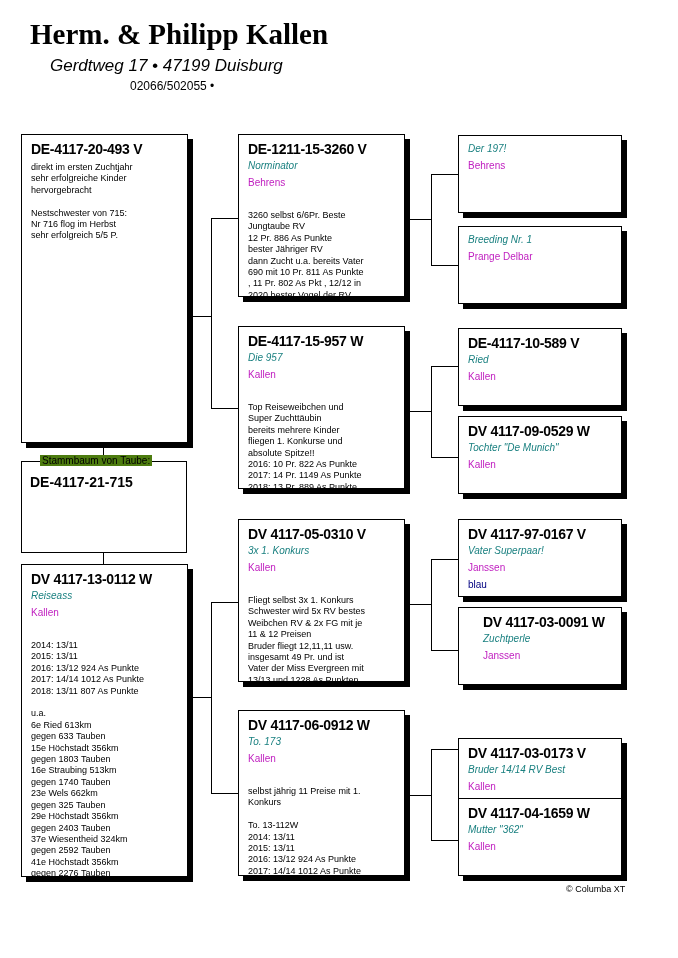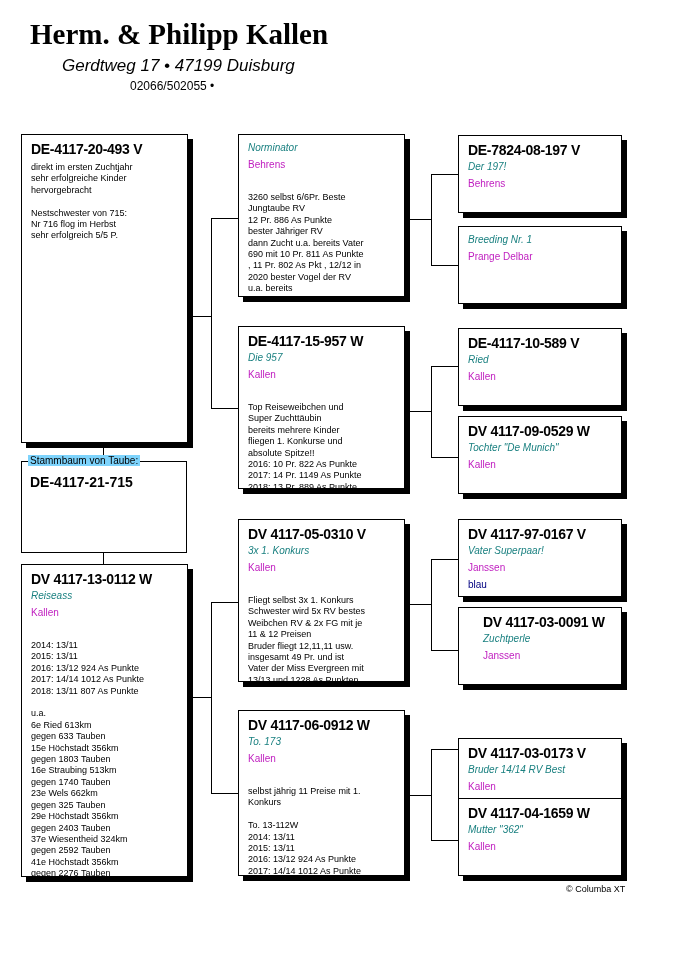--- a/index.html
+++ b/index.html
@@ -1,35 +1,35 @@
 <!DOCTYPE html>
 <html><head>
 <meta charset="utf-8">
 <style>
   html, body { margin: 0; padding: 0; background: #ffffff; }
   body { width: 678px; height: 958px; position: relative; overflow: hidden;
          font-family: "Liberation Sans", sans-serif; color: #000; }
   .hdr-title { position: absolute; left: 30px; top: 18px; font-family: "Liberation Serif", serif;
                font-weight: bold; font-size: 29px; letter-spacing: 0px; white-space: nowrap; }
-  .hdr-addr { position: absolute; left: 62px; top: 56px; font-style: italic; font-size: 17px; white-space: nowrap; }
+  .hdr-addr { position: absolute; left: 50px; top: 56px; font-style: italic; font-size: 17px; white-space: nowrap; }
   .hdr-phone { position: absolute; left: 130px; top: 79px; font-size: 12px; white-space: nowrap; }
 
   .box { position: absolute; background: #fff; border: 1px solid #000;
          box-shadow: 5px 5px 0 #000; overflow: hidden; box-sizing: border-box;
          padding: 5px 6px 0 9px; }
   .box .ring { font-size: 14px; font-weight: bold; letter-spacing: -0.3px; white-space: nowrap; line-height: 18px; }
   .box .nick { font-size: 10px; font-style: italic; color: #1a8080; line-height: 16px; white-space: nowrap; }
   .box .breeder { font-size: 10px; color: #c020c0; line-height: 18px; white-space: nowrap; }
   .box .color { font-size: 10px; color: #000080; line-height: 16px; }
   .box .notes { font-size: 9px; line-height: 11.4px; white-space: pre-line; margin-top: 18px; }
   .box .notes.nick-less { margin-top: 4px; }
 
   .subject { position: absolute; left: 21px; top: 461px; width: 166px; height: 92px;
              border: 1px solid #000; box-sizing: border-box; }
-  .subject .legend { position: absolute; left: 6px; top: -7px; background: #7dd3fc; padding: 0 2px;
+  .subject .legend { position: absolute; left: 18px; top: -7px; background: #4d7c0f; padding: 0 2px;
                      font-size: 10px; white-space: nowrap; }
   .subject .ring { position: absolute; left: 8px; top: 12px; font-size: 14px; font-weight: bold; white-space: nowrap; }
 
   .line { position: absolute; background: #000; }
   .credit { position: absolute; left: 566px; top: 884px; font-size: 9px; white-space: nowrap; }
 </style>
 </head>
 <body>
 
 <div class="hdr-title">Herm. &amp; Philipp Kallen</div>
@@ -106,20 +106,21 @@
 gegen  325 Tauben
 29e Höchstadt   356km
 gegen 2403 Tauben
 37e Wiesentheid  324km
 gegen 2592 Tauben
 41e Höchstadt   356km
 gegen 2276 Tauben</div>
 </div>
 
 <div class="box" style="left:238px; top:134px; width:167px; height:163px;">
+  <div class="ring">DE-1211-15-3260 V</div>
   <div class="nick">Norminator</div>
   <div class="breeder">Behrens</div>
   <div class="notes"> 3260 selbst   6/6Pr. Beste
 Jungtaube RV
               12 Pr. 886 As Punkte
 bester Jähriger RV
 dann Zucht u.a. bereits Vater
 690 mit 10 Pr. 811 As Punkte
 , 11 Pr. 802 As Pkt , 12/12 in
 2020 bester Vogel der RV
@@ -165,21 +166,20 @@
 
 To. 13-112W
 2014: 13/11
 2015: 13/11
 2016: 13/12 924 As Punkte
 2017: 14/14 1012 As Punkte
 2018: 13/11 807 As Punkte</div>
 </div>
 
 <div class="box" style="left:458px; top:135px; width:164px; height:78px;">
-  <div class="ring">DE-7824-08-197 V</div>
   <div class="nick">Der 197!</div>
   <div class="breeder">Behrens</div>
 </div>
 
 <div class="box" style="left:458px; top:226px; width:164px; height:78px;">
   <div class="nick">Breeding Nr. 1</div>
   <div class="breeder">Prange Delbar</div>
 </div>
 
 <div class="box" style="left:458px; top:328px; width:164px; height:78px;">

